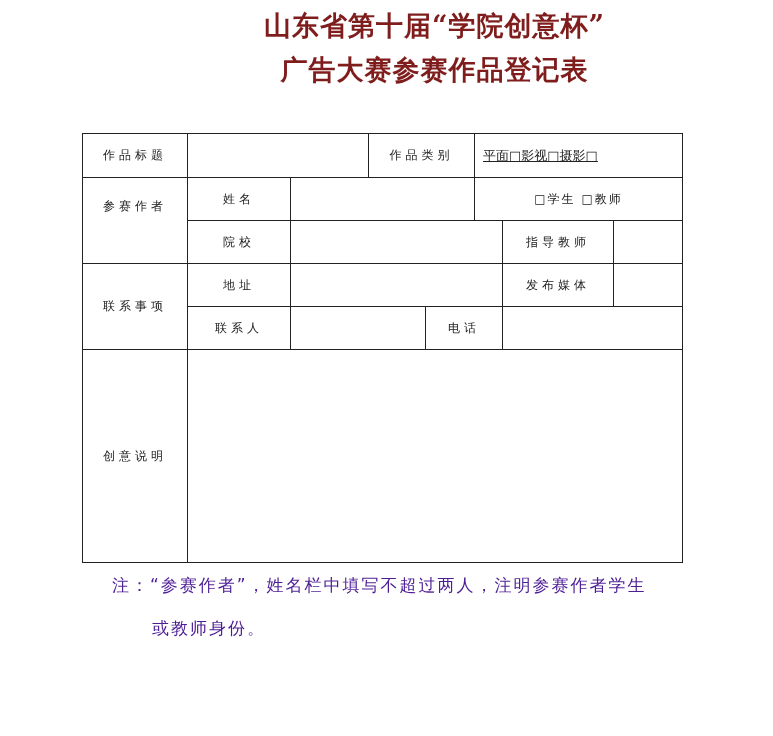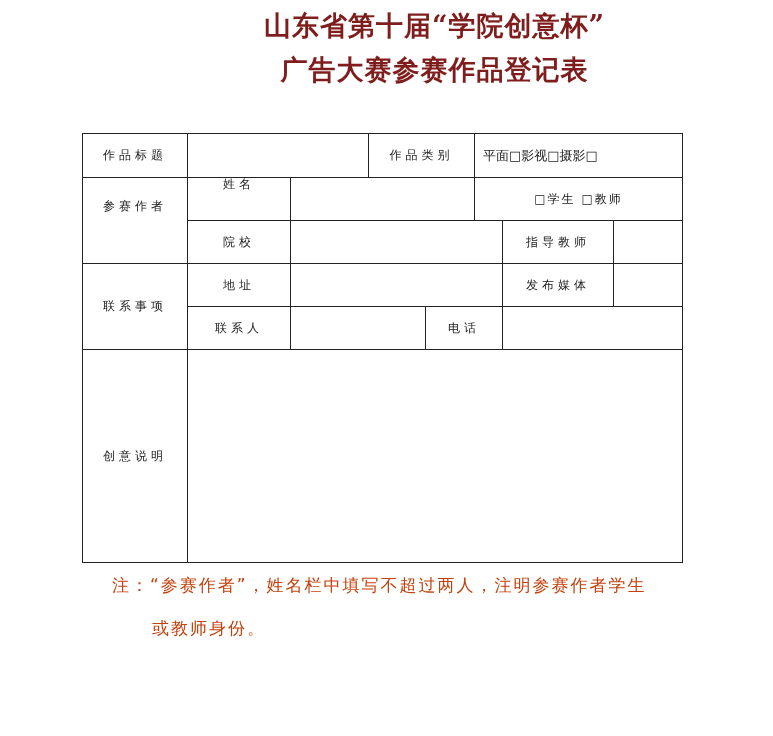--- a/index.html
+++ b/index.html
@@ -9,21 +9,21 @@
            font-family:"DejaVu Serif", "Liberation Serif", serif; font-weight:bold;
            font-size:27px; letter-spacing:1px; color:#7f1d1d;margin-left:48px; }
   #t1 { top:8px; }
   #t2 { top:52px; }
   .line { position:absolute; background:#222; }
   .h { height:1px; }
   .v { width:1px; }
   .cell { position:absolute; display:flex; align-items:center; justify-content:center;
           font-size:12px; letter-spacing:4px; color:#222; white-space:nowrap; }
   .small { font-size:13px; letter-spacing:0; }
-  .note { position:absolute; font-size:17px; letter-spacing:2px; color:#c2410c; white-space:nowrap; }
+  .note { position:absolute; font-size:17px; letter-spacing:2px; color:#4c1d95; white-space:nowrap; }
   .input { position:absolute; background:transparent; }
 </style>
 </head>
 <body>
 
 <div class="title" id="t1">山东省第十届“学院创意杯”</div>
 <div class="title" id="t2">广告大赛参赛作品登记表</div>
 
 <div>
 
@@ -41,24 +41,24 @@
   <div class="line v" style="left:368px;top:133px;height:44px;"></div>
   <div class="line v" style="left:474px;top:133px;height:87px;"></div>
   <div class="line v" style="left:290px;top:177px;height:173px;"></div>
   <div class="line v" style="left:502px;top:220px;height:130px;"></div>
   <div class="line v" style="left:613px;top:220px;height:86px;"></div>
   <div class="line v" style="left:425px;top:306px;height:44px;"></div>
 
   <div class="cell" style="left:83px;top:134px;width:104px;height:43px;">作品标题</div>
   <div class="input" style="left:188px;top:134px;width:180px;height:43px;"></div>
   <div class="cell" style="left:369px;top:134px;width:105px;height:43px;">作品类别</div>
-  <div class="cell small" style="left:475px;top:134px;width:140px;height:43px;justify-content:flex-start;padding-left:8px;">平面□影视□摄影□</div>
+  <div class="cell small" style="left:475px;top:134px;width:140px;height:43px;justify-content:flex-start;padding-left:8px;text-decoration:underline;">平面□影视□摄影□</div>
 
   <div class="cell" style="left:83px;top:164px;width:104px;height:85px;">参赛作者</div>
-  <div class="cell" style="left:188px;top:163px;width:102px;height:42px;">姓名</div>
+  <div class="cell" style="left:188px;top:178px;width:102px;height:42px;">姓名</div>
   <div class="input" style="left:291px;top:178px;width:183px;height:42px;"></div>
   <div class="cell" style="left:475px;top:178px;width:207px;height:42px;letter-spacing:2px;">□学生 □教师</div>
   <div class="cell" style="left:188px;top:221px;width:102px;height:42px;">院校</div>
   <div class="input" style="left:291px;top:221px;width:211px;height:42px;"></div>
   <div class="cell" style="left:503px;top:221px;width:110px;height:42px;">指导教师</div>
   <div class="input" style="left:614px;top:221px;width:68px;height:42px;"></div>
 
   <div class="cell" style="left:83px;top:264px;width:104px;height:85px;font-family:Liberation Serif, serif;">联系事项</div>
   <div class="cell" style="left:188px;top:264px;width:102px;height:42px;">地址</div>
   <div class="input" style="left:291px;top:264px;width:211px;height:42px;"></div>

